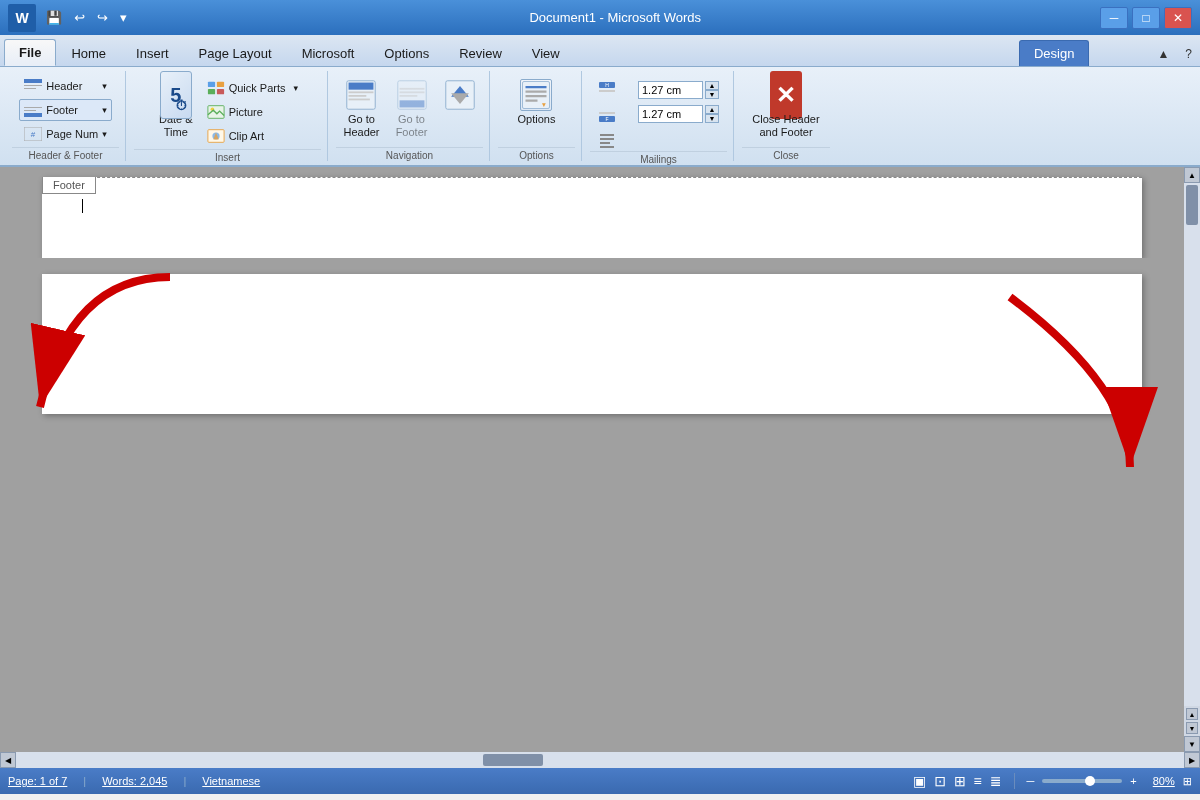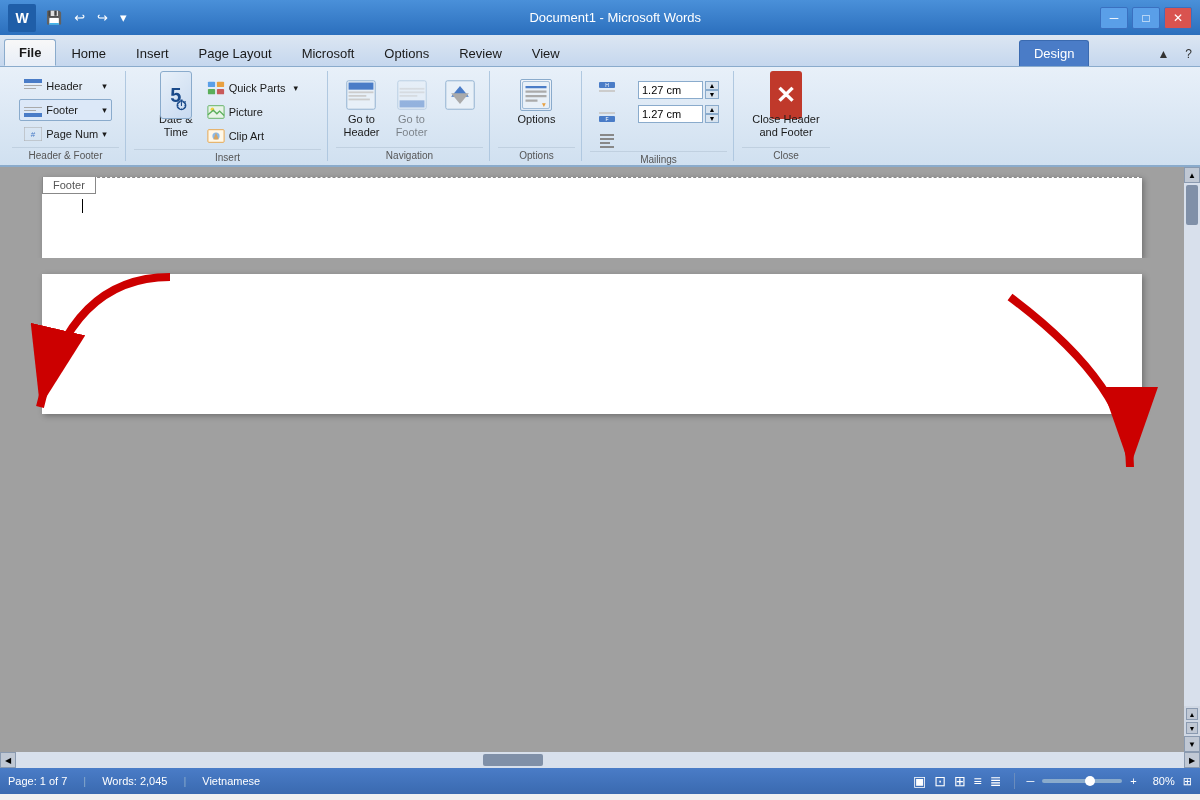--- a/index.html
+++ b/index.html
@@ -168,21 +168,21 @@
 
     
     .status-bar {
       height: 26px;
       background: linear-gradient(to bottom, #4a7cc7, #3a6ab0);
       display: flex; align-items: center;
       padding: 0 8px;
       color: white; font-size: 11px;
       gap: 16px;
     }
-    .status-item { color: white; font-size: 11px; }
+    .status-item { color: white; font-size: 11px; text-decoration: underline; }
     .status-sep { color: #8aabcc; }
     .status-right { margin-left: auto; display: flex; align-items: center; gap: 8px; }
     .view-btn { background: transparent; border: none; cursor: pointer; color: white; font-size: 14px; }
     .zoom-btn { background: transparent; border: none; cursor: pointer; color: white; font-size: 11px; }
     .zoom-slider { width: 80px; height: 4px; background: #8aabcc; border-radius: 2px; position: relative; cursor: pointer; }
     .zoom-thumb { width: 10px; height: 10px; background: white; border-radius: 50%; position: absolute; top: -3px; left: 60%; transform: translateX(-50%); }
     .hscroll { height: 16px; background: #d0d8e4; display: flex; align-items: center; }
     .hscroll-track { flex: 1; background: #d8e0ec; height: 100%; position: relative; }
     .hscroll-thumb { width: 60px; height: 12px; background: #8090a8; position: absolute; left: 40%; top: 2px; border-radius: 2px; }
     .ribbon-section { display: flex; flex-direction: column; align-items: center; justify-content: space-between; padding: 4px 6px 0 6px; border-right: 1px solid #b0c8e0; }

